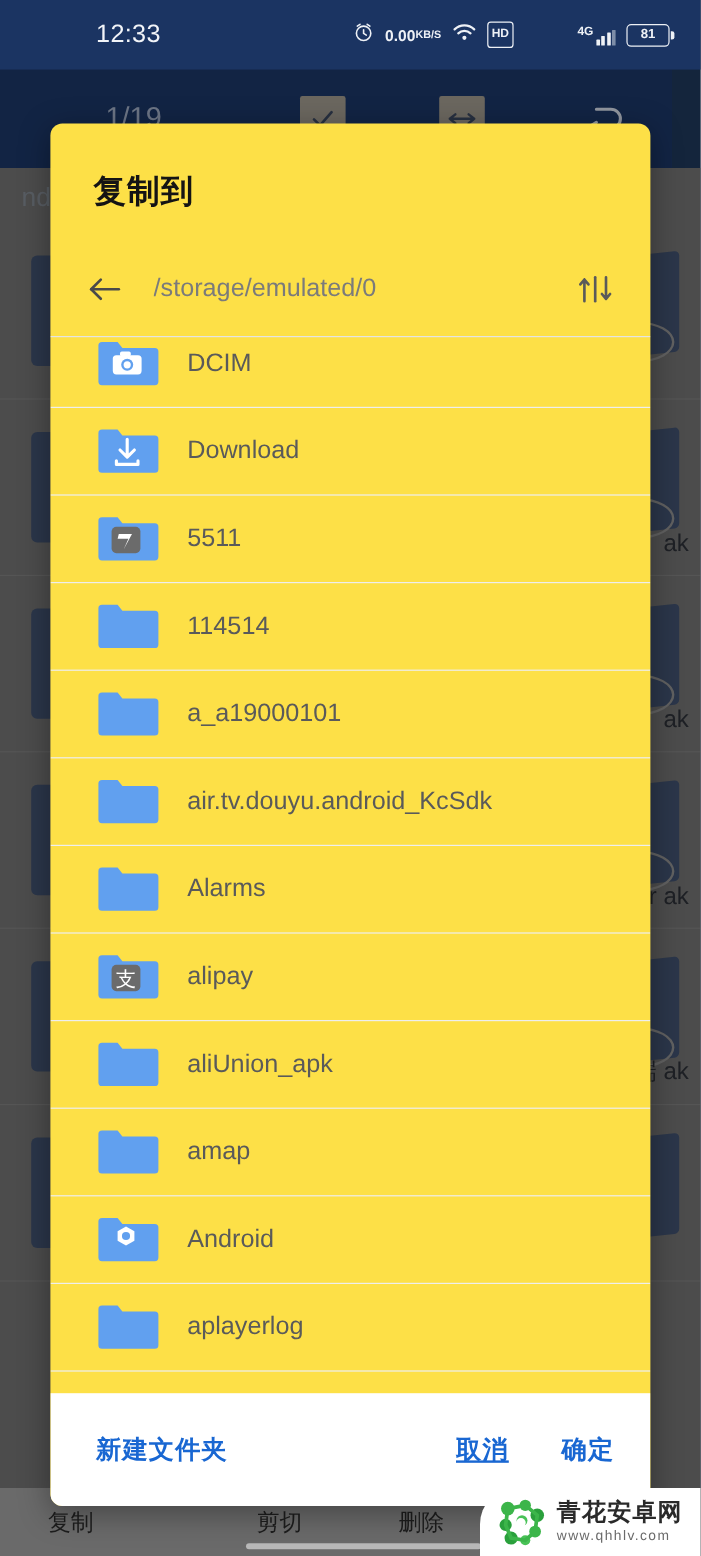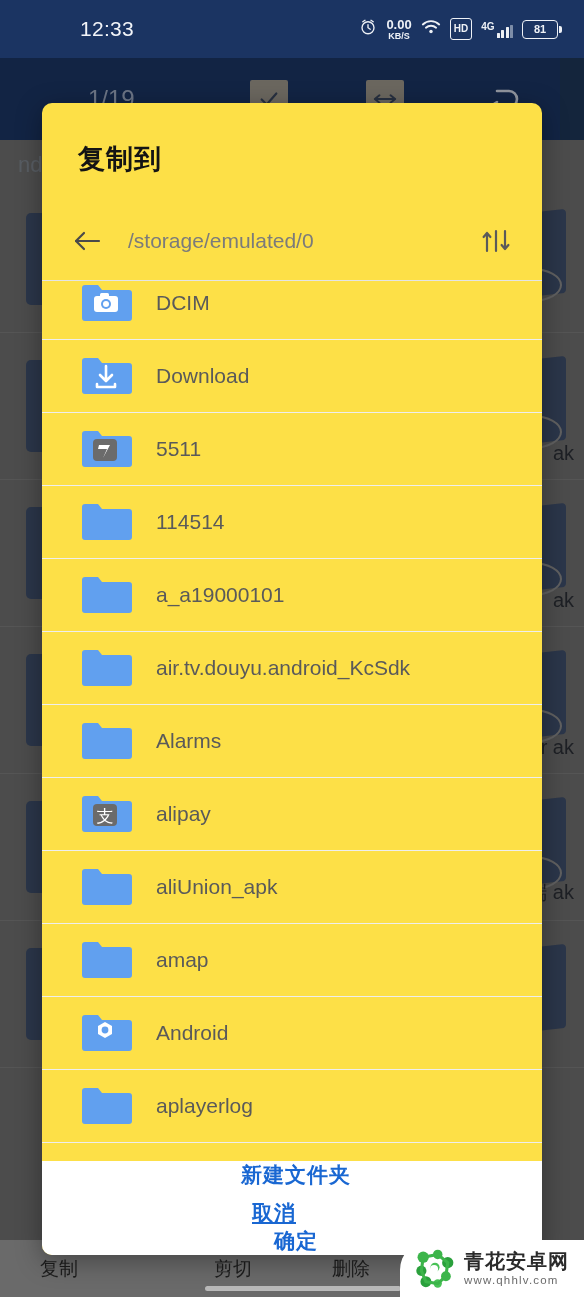--- a/index.html
+++ b/index.html
@@ -46,37 +46,37 @@
   }
   .sb-right {
     margin-left: auto;
     margin-right: 22px;
     display: flex;
     align-items: center;
     gap: 9px;
   }
   .sb-speed {
     display: flex;
-    flex-direction: column;
+    flex-direction: row;
     align-items: center;
     line-height: 1;
     color: #eef1f6;
   }
   .sb-speed .v { font-size: 13px; font-weight: 700; }
   .sb-speed .u { font-size: 9px; font-weight: 700; margin-top: 1px; }
   .hd-box {
     border: 1.6px solid #eef1f6;
     border-radius: 3px;
     font-size: 10px;
     font-weight: 700;
     padding: 5px 3px;
     line-height: 1.05;
     color: #eef1f6;
   }
-  .sig-4g { display:flex; align-items:flex-end; gap:2px; }
+  .sig-4g { display:flex; align-items:flex-end; gap:2px;margin-left:44px; }
   .sig-4g .lbl { font-size:10px; font-weight:700; color:#eef1f6; margin-bottom:6px;}
   .bars { display:flex; align-items:flex-end; gap:1.5px; height:13px;}
   .bars i { width:3px; background:#eef1f6; display:block; border-radius:.5px;}
   .bars i:nth-child(1){height:5px}
   .bars i:nth-child(2){height:8px}
   .bars i:nth-child(3){height:11px}
   .bars i:nth-child(4){height:13px; background:#7d8da8}
   .battery {
     display:flex; align-items:center;
   }
@@ -334,21 +334,20 @@
     white-space: nowrap;
   }
 
   .dlg-actions {
     height: 94px;
     display: flex;
     align-items: center;
     padding: 0 30px 0 38px;
     box-sizing: border-box;
     background: #fff;
-    flex-direction: column;
   }
   .btn-text {
     color: #1967d2;
     font-size: 21px;
     font-weight: 700;
     letter-spacing: 1px;
     background: none;
     border: none;
     padding: 0;
     font-family: inherit;

